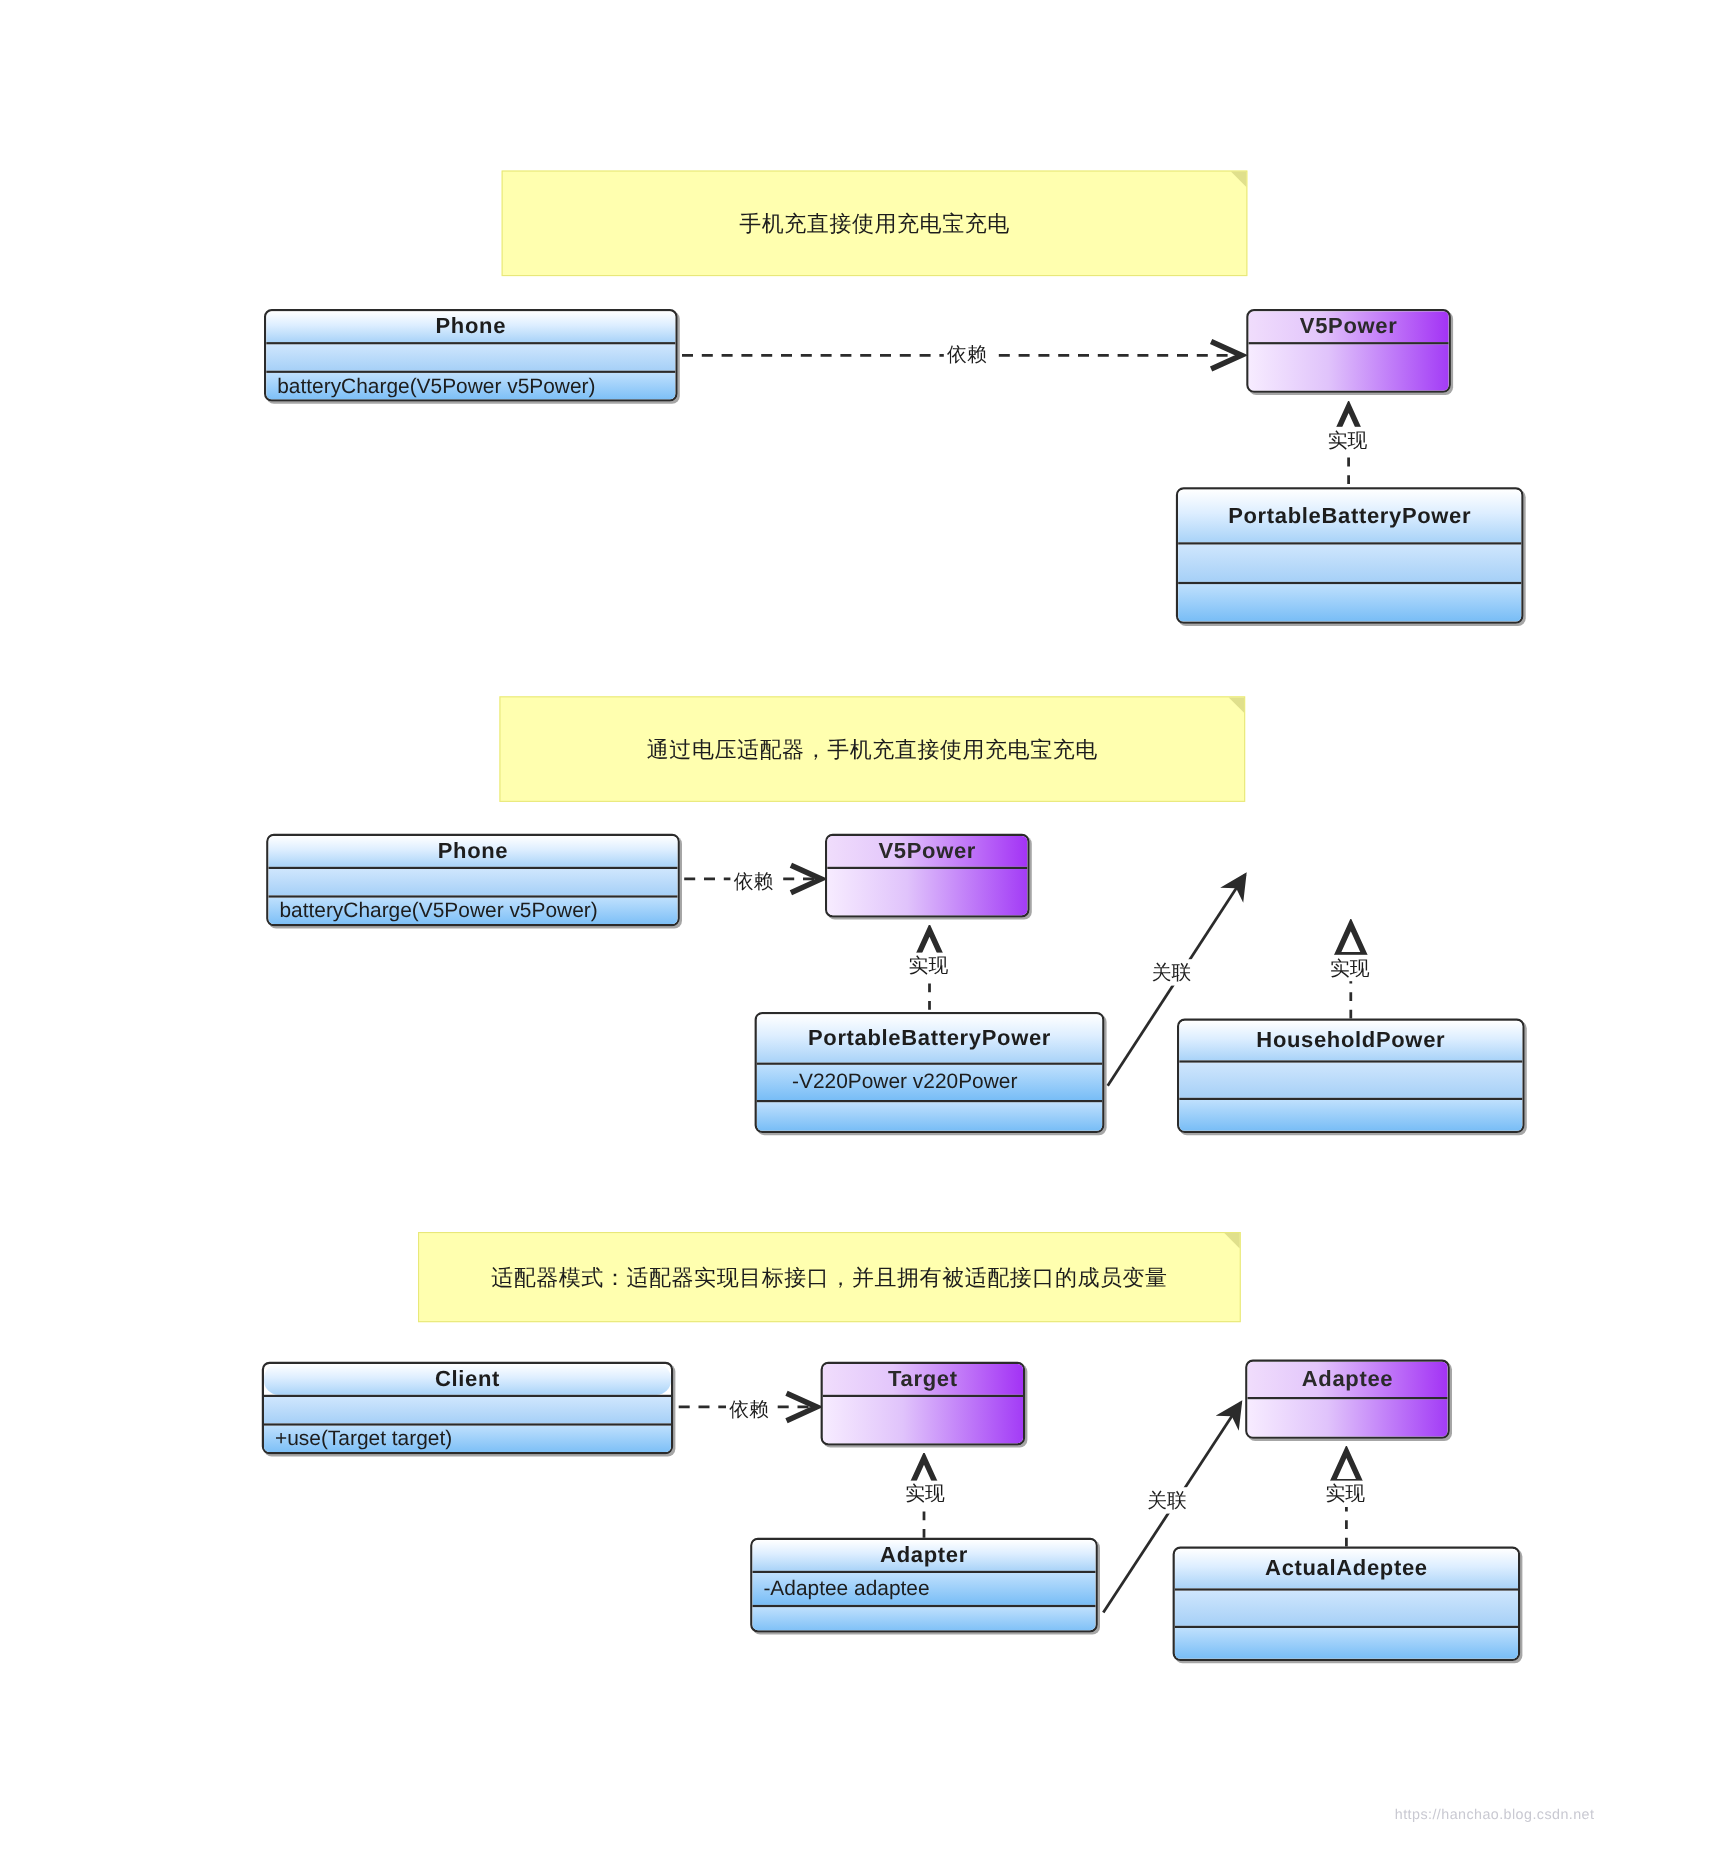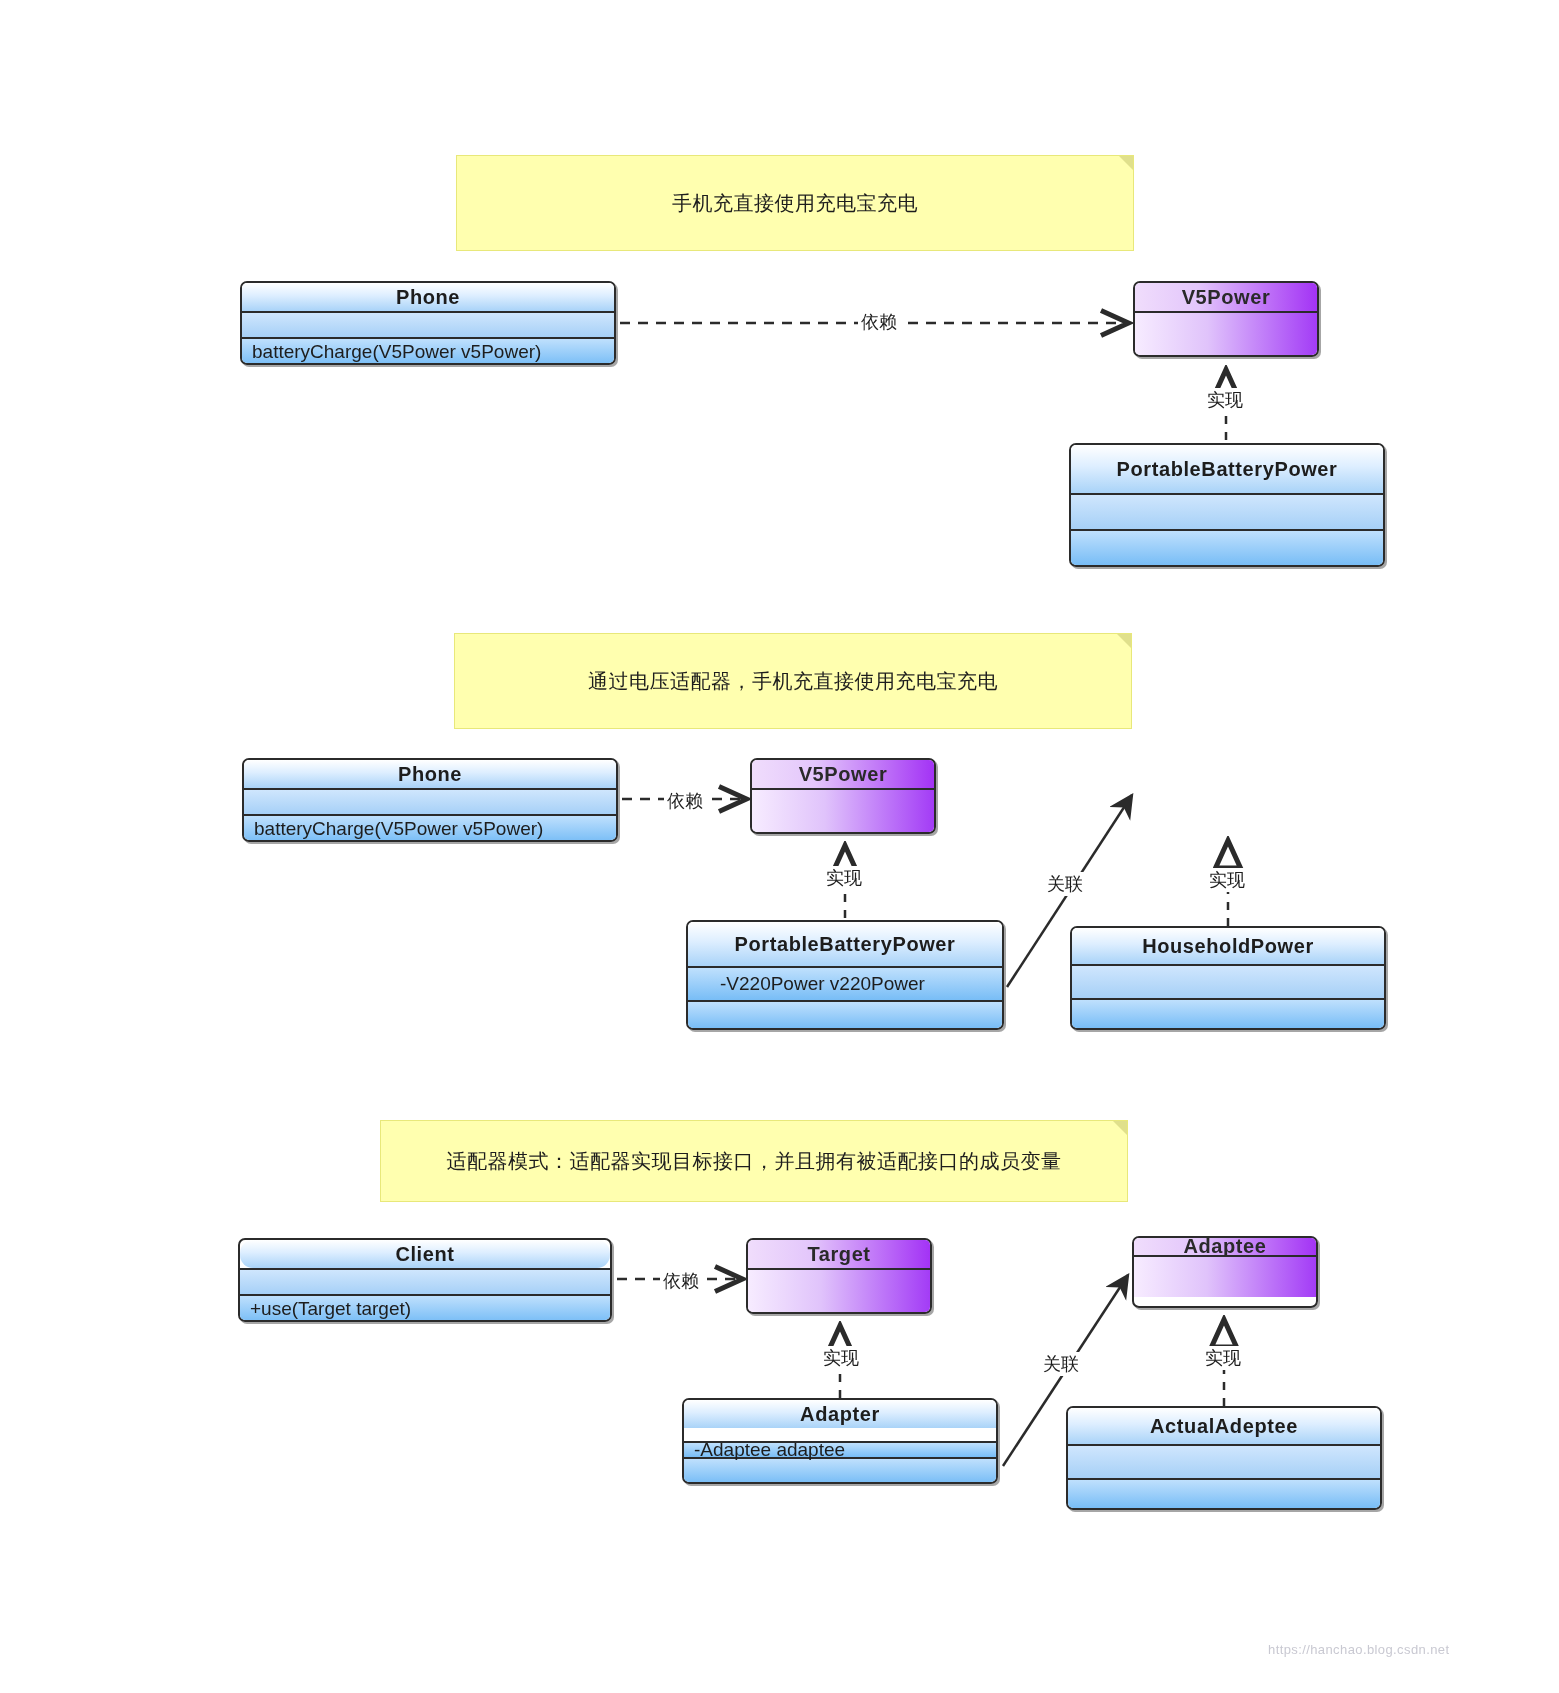--- a/index.html
+++ b/index.html
@@ -207,27 +207,27 @@
     <div class="row body" style="height:26px;"></div>
     <div class="row member" style="height:28px;">+use(Target target)</div>
   </div>
 
   <div class="cbox purple" style="left:746px; top:1238px; width:186px; height:76px;">
     <div class="row title" style="height:28px;">Target</div>
     <div class="row body" style="height:46px;"></div>
   </div>
 
   <div class="cbox purple" style="left:1132px; top:1236px; width:186px; height:72px;">
-    <div class="row title" style="height:17px;">Adaptee</div>
+    <div class="row title" style="height:32px;">Adaptee</div>
     <div class="row body" style="height:42px;"></div>
   </div>
 
   <div class="cbox blue" style="left:682px; top:1398px; width:316px; height:86px;">
     <div class="row title" style="height:28px;">Adapter</div>
-    <div class="row member" style="height:16px;margin-top:13px;">-Adaptee adaptee</div>
+    <div class="row member" style="height:31px;">-Adaptee adaptee</div>
     <div class="row member" style="height:26px;"></div>
   </div>
 
   <div class="cbox blue" style="left:1066px; top:1406px; width:316px; height:104px;">
     <div class="row title" style="height:36px;">ActualAdeptee</div>
     <div class="row body" style="height:34px;"></div>
     <div class="row member" style="height:30px;"></div>
   </div>
 
   <div class="edge-label" style="left:660px; top:1269px;">依赖</div>

